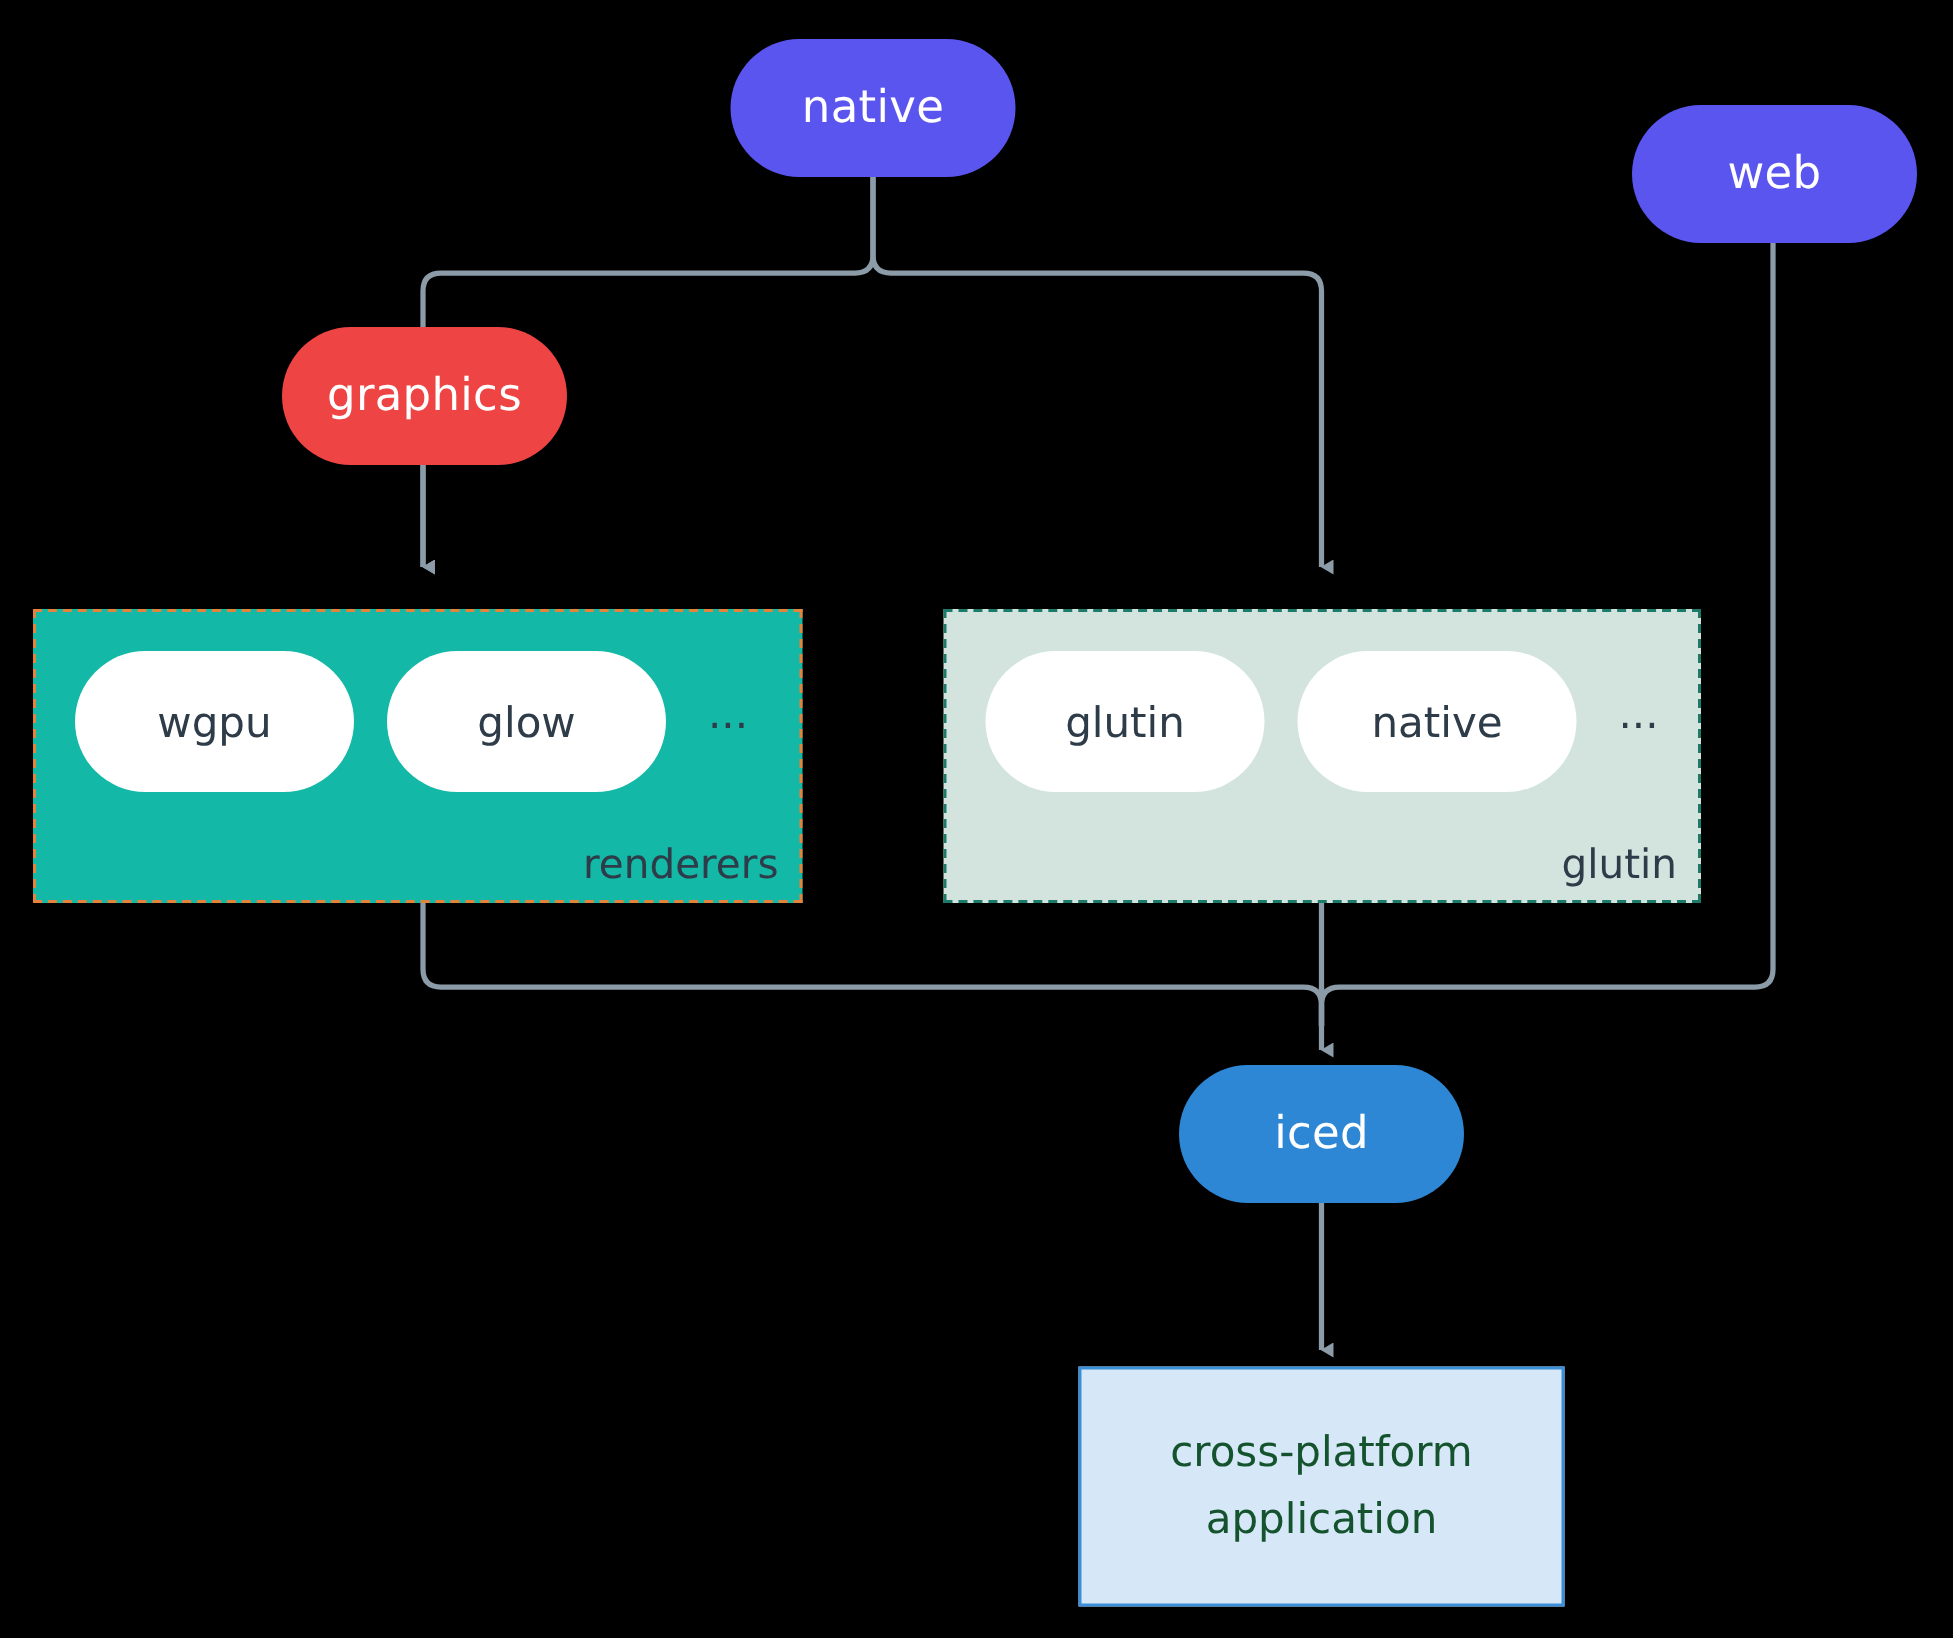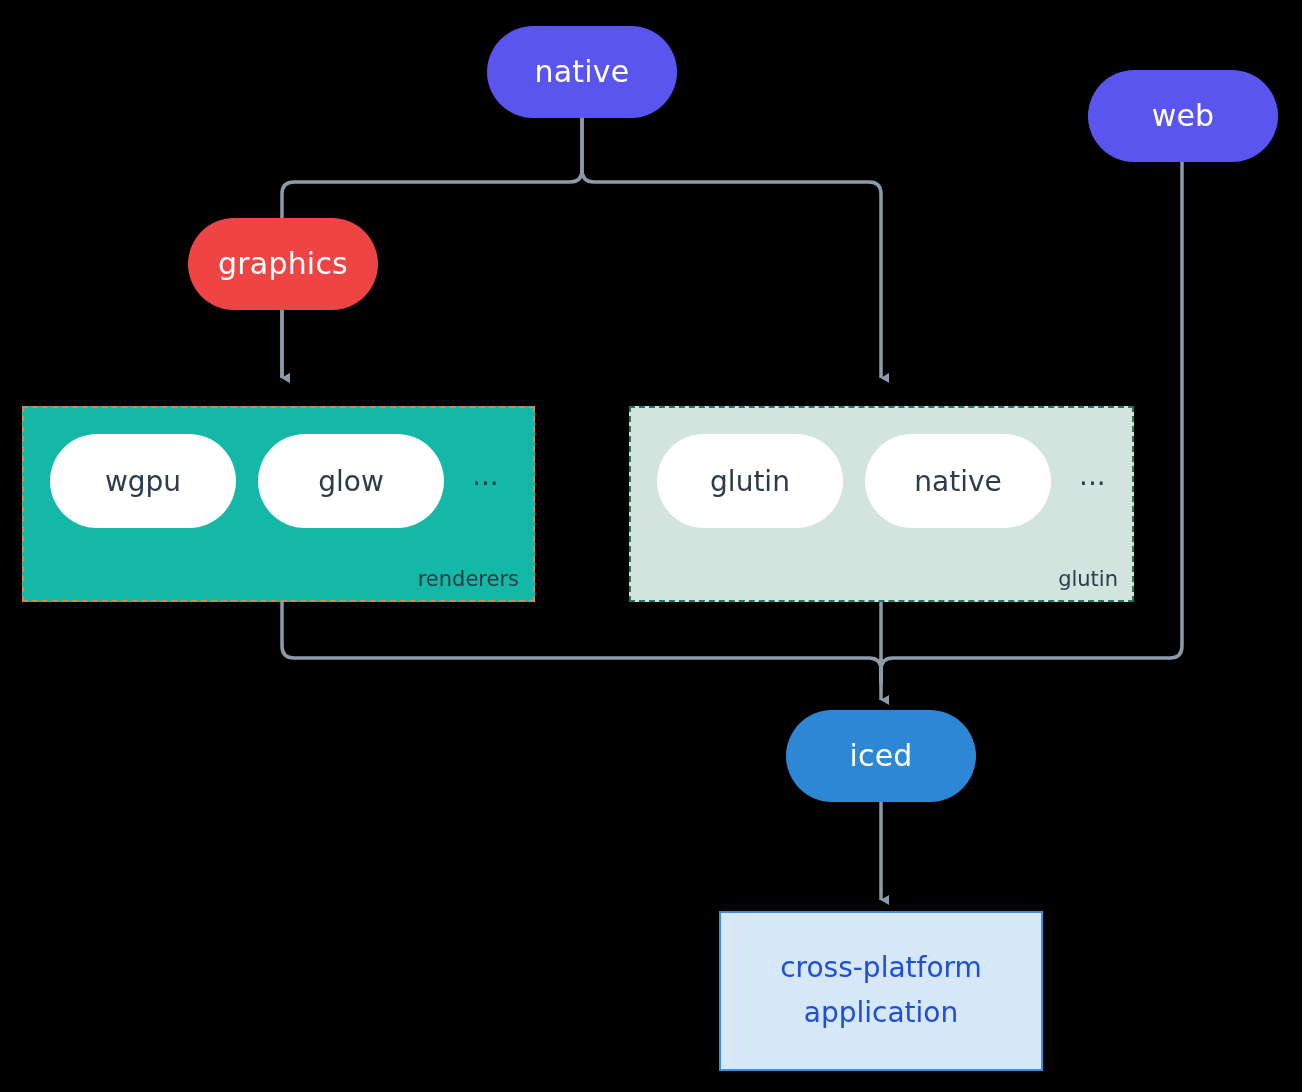--- a/index.html
+++ b/index.html
@@ -81,21 +81,21 @@
   #group-shells {
     left: 629px; top: 406px;
     width: 505px; height: 196px;
     background: #D3E4DF;
     border-color: #1E7A68;
   }
   .group-label {
     position: absolute;
     right: 14px;
     bottom: 10px;
-    font-size: 21px;
+    font-size: 27px;
     color: #2E3B48;
     line-height: 1;
   }
   .group-items {
     position: absolute;
     left: 26px;
     top: 26px;
     display: flex;
     align-items: center;
     gap: 22px;
@@ -127,21 +127,21 @@
     position: absolute;
     left: 719px; top: 911px;
     width: 324px; height: 160px;
     box-sizing: border-box;
     background: #D6E7F8;
     border: 2px solid #3A8FD8;
     display: flex;
     flex-direction: column;
     align-items: center;
     justify-content: center;
-    color: #1d4ed8;
+    color: #14532d;
     font-size: 28px;
     line-height: 1.6;
     text-align: center;
   }
 </style>
 </head>
 <body>
 
 <div id="diagram-root">
 

